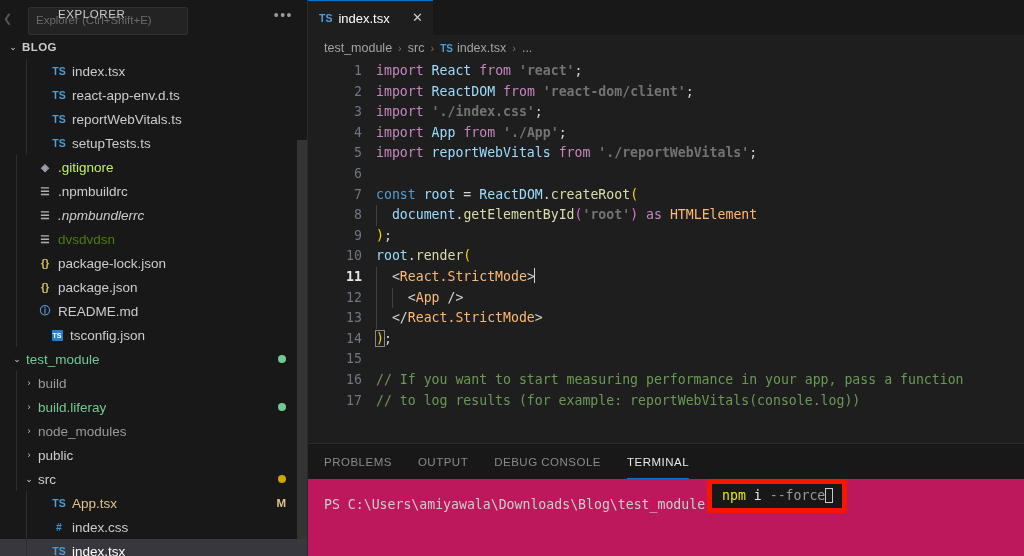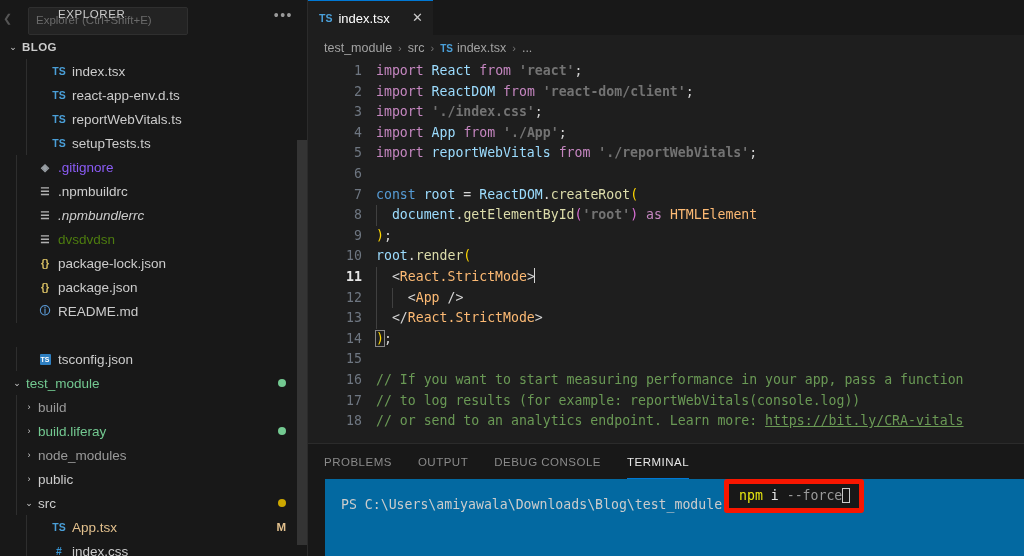--- a/index.html
+++ b/index.html
@@ -185,22 +185,21 @@
     position: relative; font-size: 11.5px; letter-spacing: 0.5px;
     color: #8a8a8a; height: 35px; display: flex; align-items: center;
   }
   .ptab.active { color: #e7e7e7; }
   .ptab.active::after {
     content: ""; position: absolute; left: 0; right: 0; bottom: 0;
     height: 1.5px; background: #0078d4;
   }
   #terminal {
     position: absolute; left: 0; top: 35px; right: 0; bottom: 0;
-    background: #0369a1;
-    margin-left: 17px;
+    background: #be185d;
   }
   #term-line {
     position: absolute; left: 16px; top: 18px;
     font-family: "DejaVu Sans Mono", monospace; font-size: 13.2px;
     color: #cccccc; white-space: pre;
   }
   #hl-box {
     position: absolute; left: 399px; top: 0px;
     border: 5px solid #f81600; border-radius: 3px;
     background: #181818;
@@ -256,21 +255,21 @@
           <div class="row" style="padding-left: 36px;">
             <div class="tree-guide" style="left: 26px;"></div>
             <span class="twisty"></span>
             <span class="ico ico-ts">TS</span>
             <span class="lbl" style="color: rgb(204, 204, 204); margin-left: 4px;">setupTests.ts</span>
           </div>
           <div class="row" style="padding-left: 22px;">
             <div class="tree-guide" style="left: 16px;"></div>
             <span class="twisty"></span>
             <span class="ico ico-git">◈</span>
-            <span class="lbl" style="color: #8b5cf6; margin-left: 4px; text-align: right;">.gitignore</span>
+            <span class="lbl" style="color: #bef264; margin-left: 4px; text-align: right;">.gitignore</span>
           </div>
           <div class="row" style="padding-left: 22px;">
             <div class="tree-guide" style="left: 16px;"></div>
             <span class="twisty"></span>
             <span class="ico ico-cfg">☰</span>
             <span class="lbl" style="color: rgb(204, 204, 204); margin-left: 4px;">.npmbuildrc</span>
           </div>
           <div class="row" style="padding-left: 22px;">
             <div class="tree-guide" style="left: 16px;"></div>
             <span class="twisty"></span>
@@ -294,21 +293,21 @@
             <span class="twisty"></span>
             <span class="ico ico-json">{}</span>
             <span class="lbl" style="color: rgb(204, 204, 204); margin-left: 4px;">package.json</span>
           </div>
           <div class="row" style="padding-left: 22px;">
             <div class="tree-guide" style="left: 16px;"></div>
             <span class="twisty"></span>
             <span class="ico ico-md">ⓘ</span>
             <span class="lbl" style="color: rgb(204, 204, 204); margin-left: 4px;">README.md</span>
           </div>
-          <div class="row" style="padding-left: 22px; margin-top: 24px;">
+          <div class="row" style="padding-left: 34px;">
             <div class="tree-guide" style="left: 16px;"></div>
             <span class="twisty"></span>
             <span class="ico "><span class="ico-tsconf">TS</span></span>
             <span class="lbl" style="color: rgb(204, 204, 204); margin-left: 4px;">tsconfig.json</span>
           </div>
           <div class="row" style="padding-left: 10px;">
             <span class="twisty">⌄</span>
             <span class="lbl" style="color: rgb(115, 201, 145); margin-left: 2px;">test_module</span>
             <span class="dot" style="background: rgb(115, 201, 145);"></span>
           </div>
@@ -396,21 +395,20 @@
         <div class="cline"><span class="lnum">8</span><span class="indent-guide" style="left: 68px;"></span><span class="ctext"><span class="pn">  </span><span class="var">document</span><span class="pn">.</span><span class="fn">getElementById</span><span class="b2">(</span><span class="str">'root'</span><span class="b2">)</span><span class="pn"> </span><span class="kw">as</span><span class="pn"> </span><span class="cls">HTMLElement</span></span></div>
         <div class="cline"><span class="lnum">9</span><span class="ctext"><span class="b1">)</span><span class="pn">;</span></span></div>
         <div class="cline"><span class="lnum">10</span><span class="ctext"><span class="var">root</span><span class="pn">.</span><span class="fn">render</span><span class="b1">(</span></span></div>
         <div class="cline"><span class="lnum active">11</span><span class="indent-guide" style="left: 68px;"></span><span class="ctext"><span class="pn">  </span><span class="pn">&lt;</span><span class="cls">React.StrictMode</span><span class="pn">&gt;</span><span class="caret"></span></span></div>
         <div class="cline"><span class="lnum">12</span><span class="indent-guide" style="left: 68px;"></span><span class="indent-guide" style="left: 83.88px;"></span><span class="ctext"><span class="pn">    </span><span class="pn">&lt;</span><span class="cls">App</span><span class="pn"> /&gt;</span></span></div>
         <div class="cline"><span class="lnum">13</span><span class="indent-guide" style="left: 68px;"></span><span class="ctext"><span class="pn">  </span><span class="pn">&lt;/</span><span class="cls">React.StrictMode</span><span class="pn">&gt;</span></span></div>
         <div class="cline"><span class="lnum">14</span><span class="ctext"><span class="b1 bracket-box">)</span><span class="pn">;</span></span></div>
         <div class="cline"><span class="lnum">15</span><span class="ctext"></span></div>
         <div class="cline"><span class="lnum">16</span><span class="ctext"><span class="cmt">// If you want to start measuring performance in your app, pass a function</span></span></div>
         <div class="cline"><span class="lnum">17</span><span class="ctext"><span class="cmt">// to log results (for example: reportWebVitals(console.log))</span></span></div>
-        <div class="cline"><span class="lnum">18</span><span class="ctext"><span class="cmt">// or send to an analytics endpoint. Learn more: </span><span class="lnk">https://bit.ly/CRA-vitals</span></span></div>
       </div>
 
     <div id="panel">
       <div id="panel-tabs">
           <div class="ptab">PROBLEMS</div>
           <div class="ptab">OUTPUT</div>
           <div class="ptab">DEBUG CONSOLE</div>
           <div class="ptab active">TERMINAL</div>
         </div>
       <div id="terminal">

